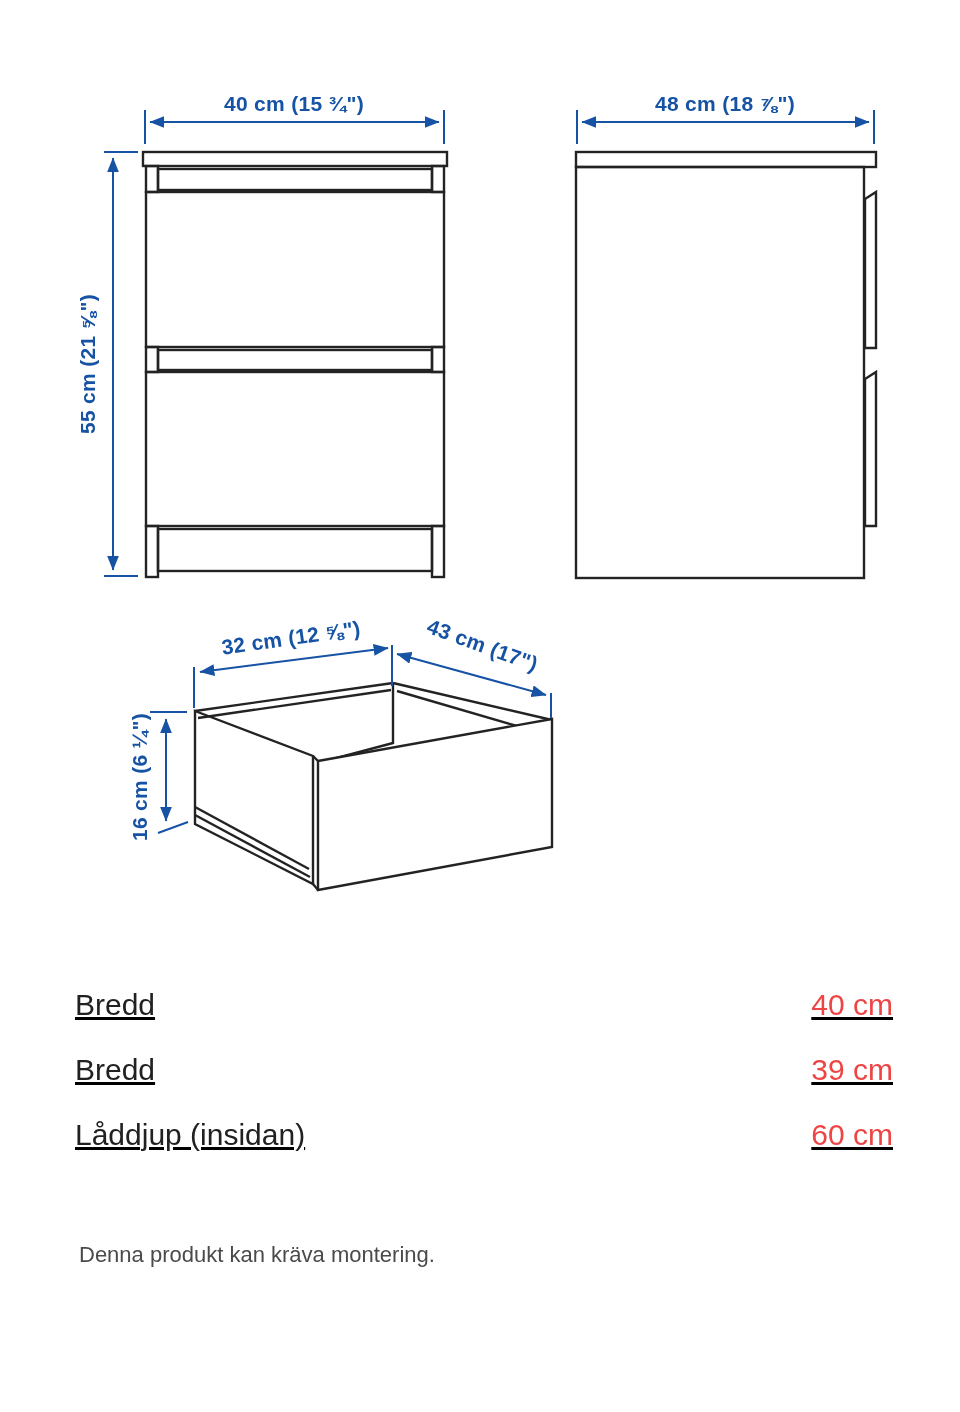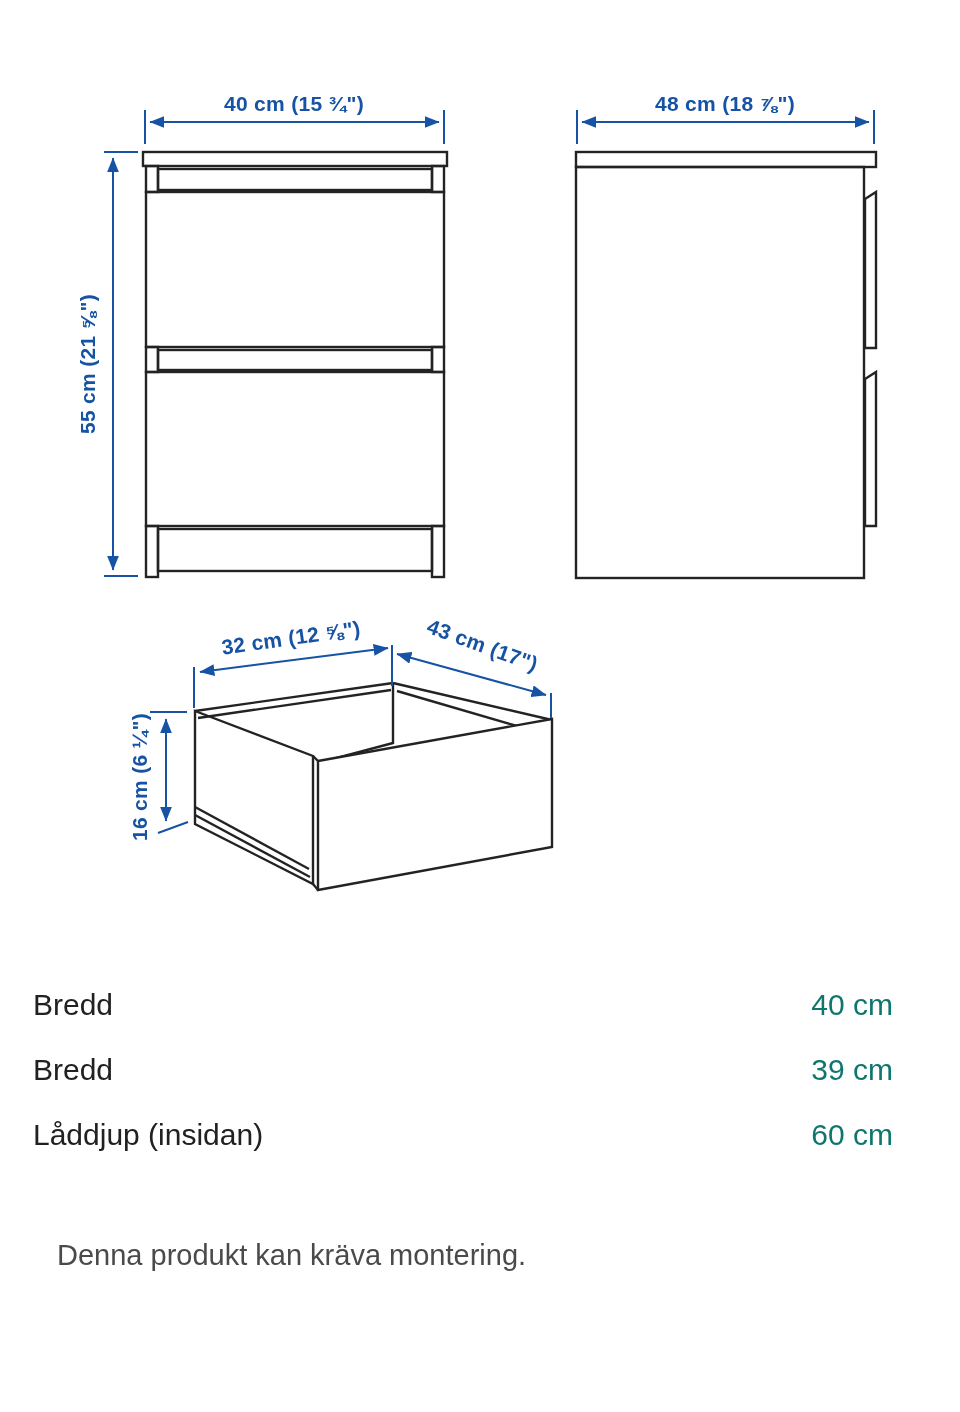--- a/index.html
+++ b/index.html
@@ -16,30 +16,30 @@
   .furn-fill { fill:#ffffff; stroke:#232323; stroke-width:2.4; stroke-linejoin:miter; }
   .dim { fill:none; stroke:#1653a4; stroke-width:2; }
   .dim-label {
     fill:#1653a4;
     font-family:"Liberation Sans", sans-serif;
     font-size:21px;
     font-weight:bold;
     letter-spacing:0.3px;
   }
 
-  .specs { margin:24px 67px 0 33px; }
+  .specs { margin:24px 67px 0 75px;text-decoration:underline; }
   .spec-row {
     display:flex; justify-content:space-between; align-items:center;
     height:65px; font-size:30px; line-height:36px;
   }
   .spec-label { color:#212121; }
-  .spec-value { color:#0f766e; }
+  .spec-value { color:#ef4444; }
   .note {
-    margin:70px 67px 0 57px;
-    font-size:29px; line-height:36px; color:#4a4a4a;
+    margin:70px 67px 0 79px;
+    font-size:22px; line-height:36px; color:#4a4a4a;
   }
 </style>
 </head>
 <body>
 
 <div class="page">
 
   <svg width="960" height="948" viewBox="0 0 960 948">
     <defs>
       <marker id="ah" orient="auto-start-reverse" markerWidth="7.5" markerHeight="6" refX="7.2" refY="3" viewBox="0 0 7.5 6">

